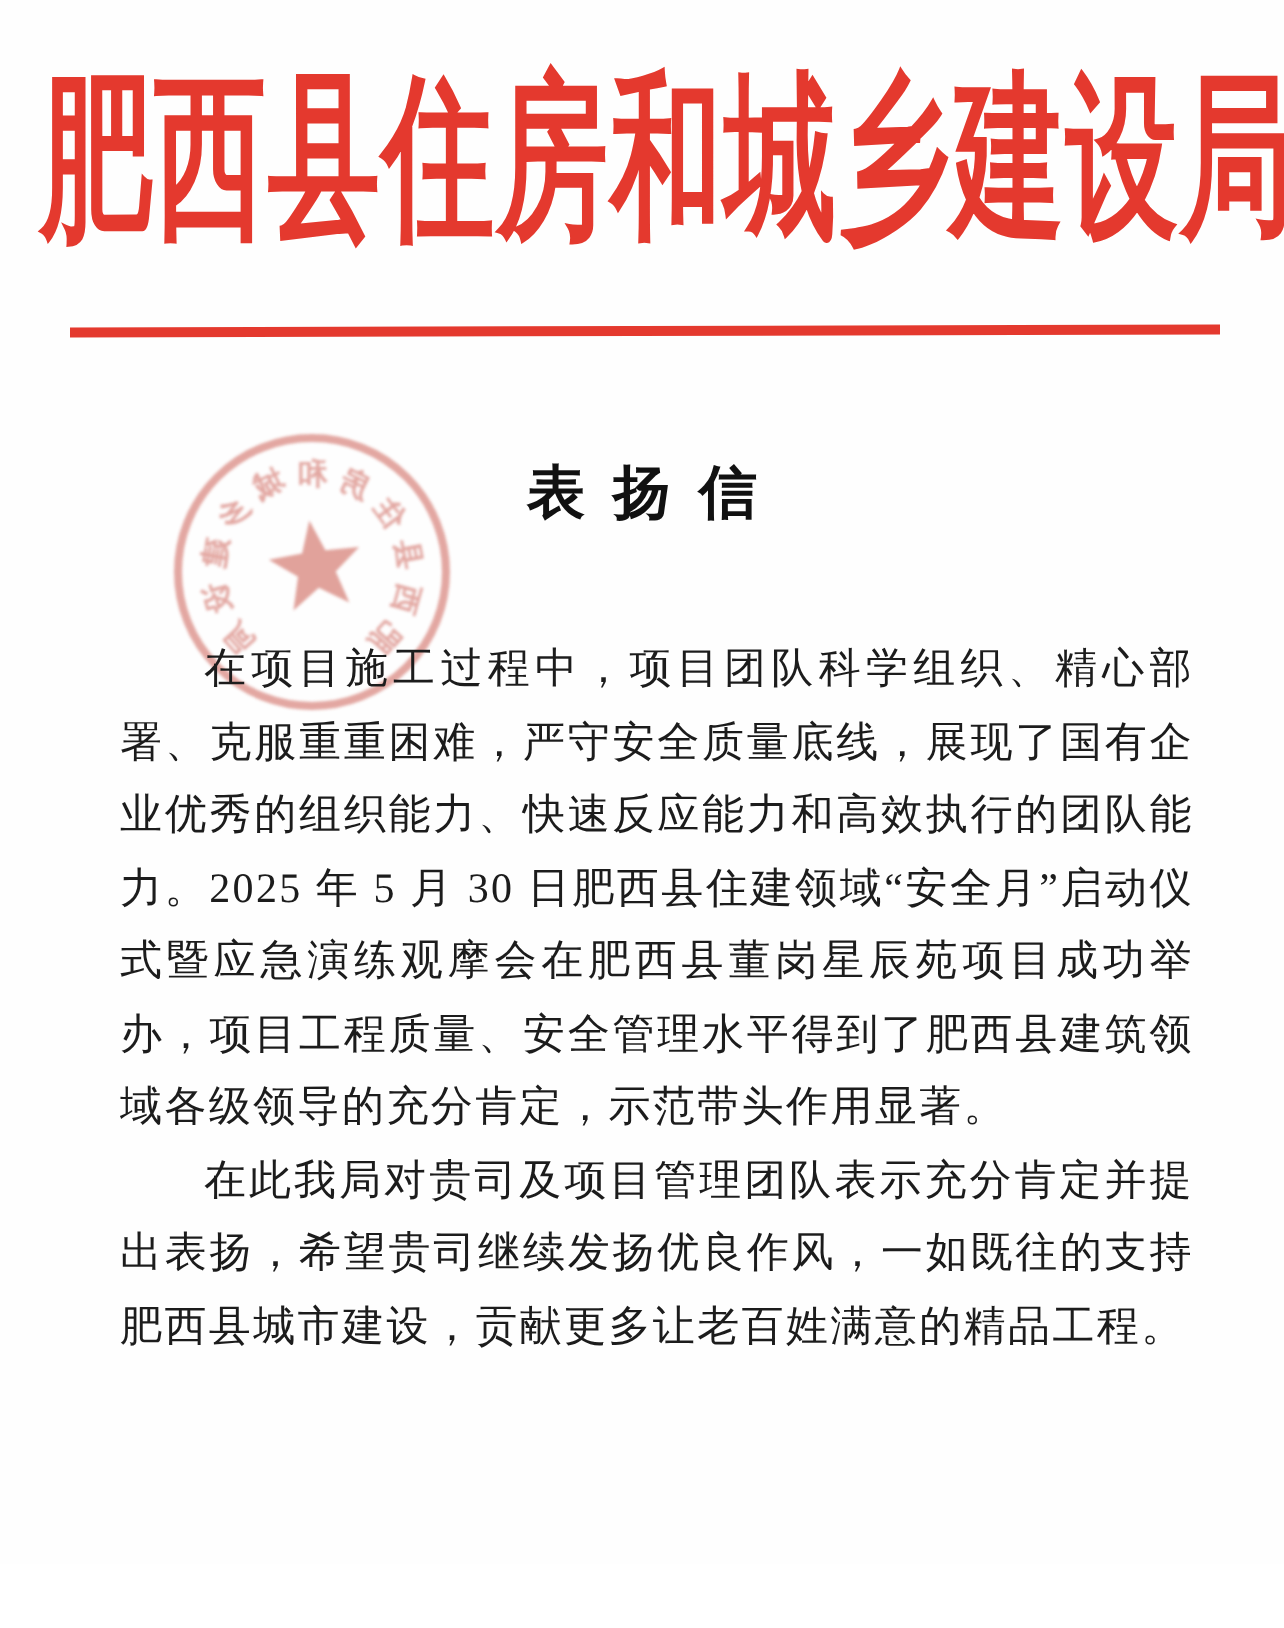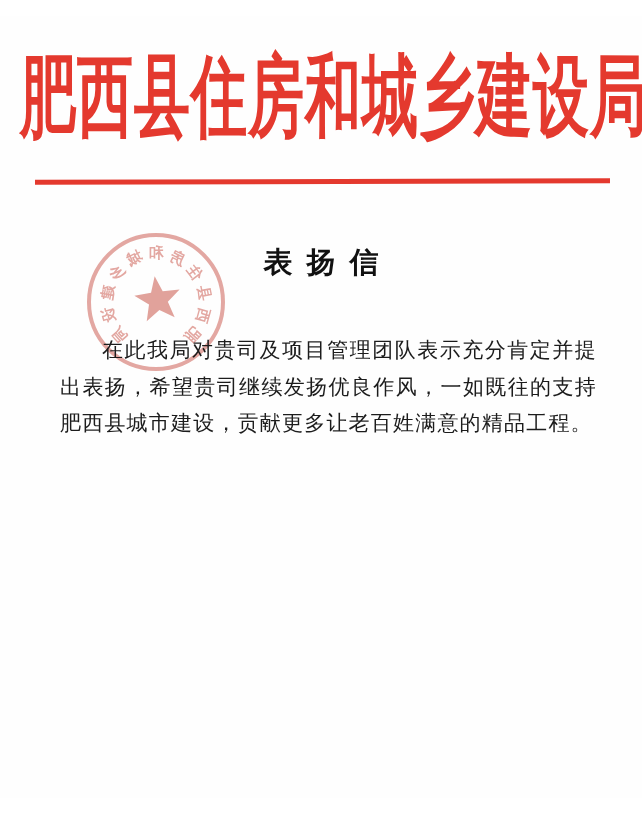--- a/index.html
+++ b/index.html
@@ -3,21 +3,21 @@
 <meta charset="utf-8">
 <style>
   :root{
     --accent:#e4392e;
     --seal:#c0392b;
   }
   html,body{margin:0;padding:0;background:#ffffff;}
   .page{
     position:relative;
     width:642px;height:782px;
-    margin:16px auto;
+    margin:0 auto;
     background:#fefefe;
     overflow:hidden;
     font-family:"Liberation Serif","DejaVu Serif",serif;
     color:#1d1d1d;
   }
   .letterhead{
     margin:36px 20px 0 20px;
     text-align:center;
     color:var(--accent);
     font-weight:bold;
@@ -101,16 +101,17 @@
           <text x="74" y="30" text-anchor="middle" transform="rotate(79.19999999999999 74 74)">建</text>
           <text x="74" y="30" text-anchor="middle" transform="rotate(105.6 74 74)">设</text>
           <text x="74" y="30" text-anchor="middle" transform="rotate(132 74 74)">局</text>
         </g>
     </g>
   </svg>
 
   <div class="doc-title">表扬信</div>
 
   <div class="body-text">
+    <p class="para">在项目施工过程中，项目团队科学组织、精心部署、克服重重困难，严守安全质量底线，展现了国有企业优秀的组织能力、快速反应能力和高效执行的团队能力。2025 年 5 月 30 日肥西县住建领域“安全月”启动仪式暨应急演练观摩会在肥西县董岗星辰苑项目成功举办，项目工程质量、安全管理水平得到了肥西县建筑领域各级领导的充分肯定，示范带头作用显著。</p>
     <p class="para">在此我局对贵司及项目管理团队表示充分肯定并提出表扬，希望贵司继续发扬优良作风，一如既往的支持肥西县城市建设，贡献更多让老百姓满意的精品工程。</p>
   </div>
 
 </div>
 
 </body></html>

